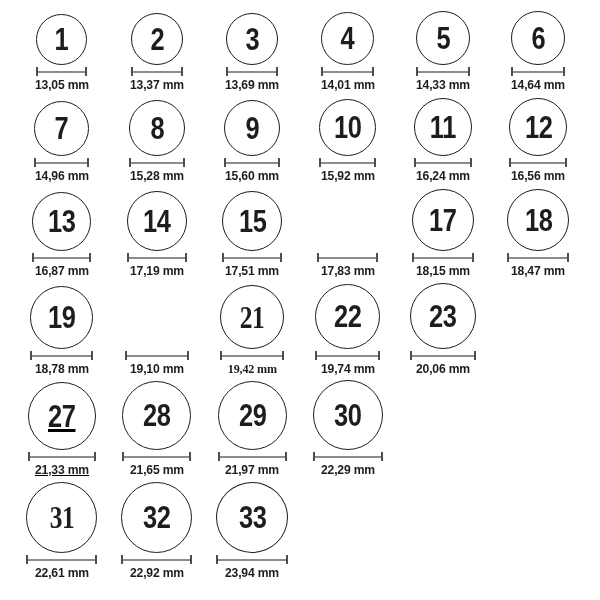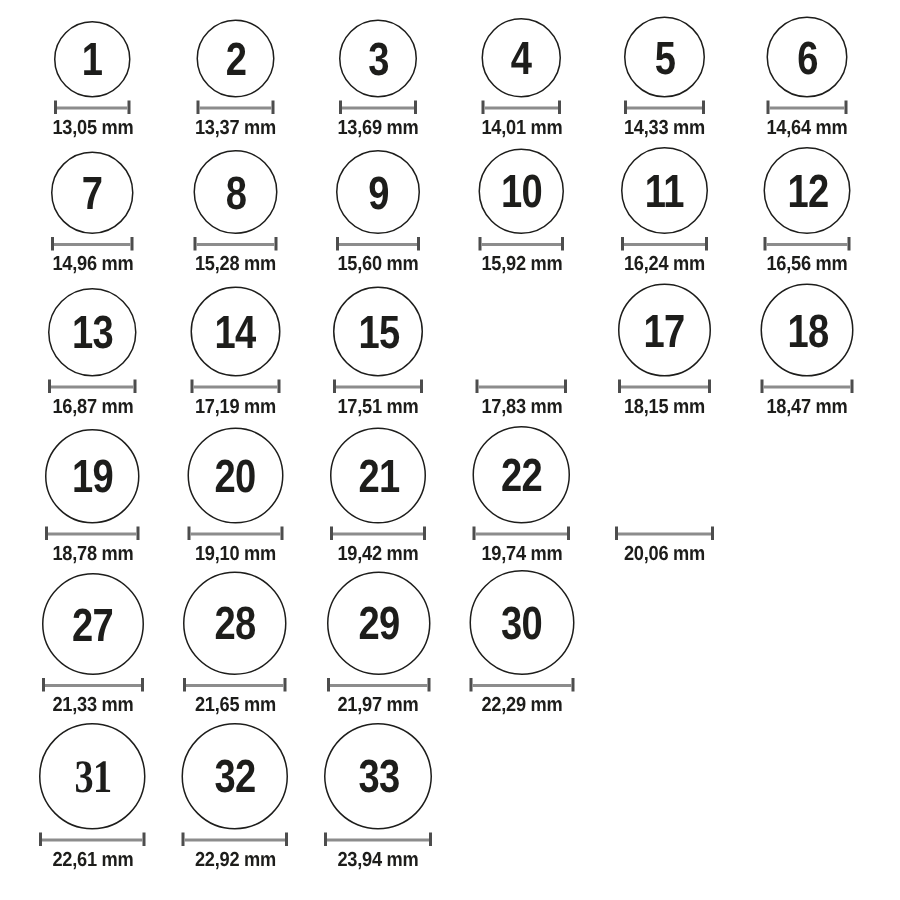--- a/index.html
+++ b/index.html
@@ -214,47 +214,47 @@
     </div>
     <div class="row" style="height: 98px;">
       <div class="cell" style="padding-bottom: 4px;">
     <div class="circle" style="width: 63px; height: 63px;">
       <span class="num">19</span>
     </div>
     <div class="measure" style="width: 63px;"></div>
     <span class="label">18,78 mm</span>
   </div>
       <div class="cell" style="padding-bottom: 4px;">
-    <div class="circle" style="width: 64px; height: 64px;">
-      <span class="num">20</span>
-    </div>
     <div class="measure" style="width: 64px;"></div>
     <span class="label">19,10 mm</span>
   </div>
-      <div class="cell" style="padding-bottom: 4px;">
+      <div class="cell" style="padding-bottom: 4px; font-family: Liberation Serif, serif;">
     <div class="circle" style="width: 64px; height: 64px;">
       <span class="num">21</span>
     </div>
     <div class="measure" style="width: 64px;"></div>
     <span class="label">19,42 mm</span>
   </div>
       <div class="cell" style="padding-bottom: 4px;">
     <div class="circle" style="width: 65px; height: 65px;">
       <span class="num">22</span>
     </div>
     <div class="measure" style="width: 65px;"></div>
     <span class="label">19,74 mm</span>
   </div>
       <div class="cell" style="padding-bottom: 4px;">
+    <div class="circle" style="width: 66px; height: 66px;">
+      <span class="num">23</span>
+    </div>
     <div class="measure" style="width: 66px;"></div>
     <span class="label">20,06 mm</span>
   </div>
     </div>
     <div class="row" style="height: 102px;">
-      <div class="cell" style="padding-bottom: 5px;">
+      <div class="cell" style="padding-bottom: 5px; text-decoration: underline;">
     <div class="circle" style="width: 68px; height: 68px;">
       <span class="num">27</span>
     </div>
     <div class="measure" style="width: 68px;"></div>
     <span class="label">21,33 mm</span>
   </div>
       <div class="cell" style="padding-bottom: 5px;">
     <div class="circle" style="width: 69px; height: 69px;">
       <span class="num">28</span>
     </div>

